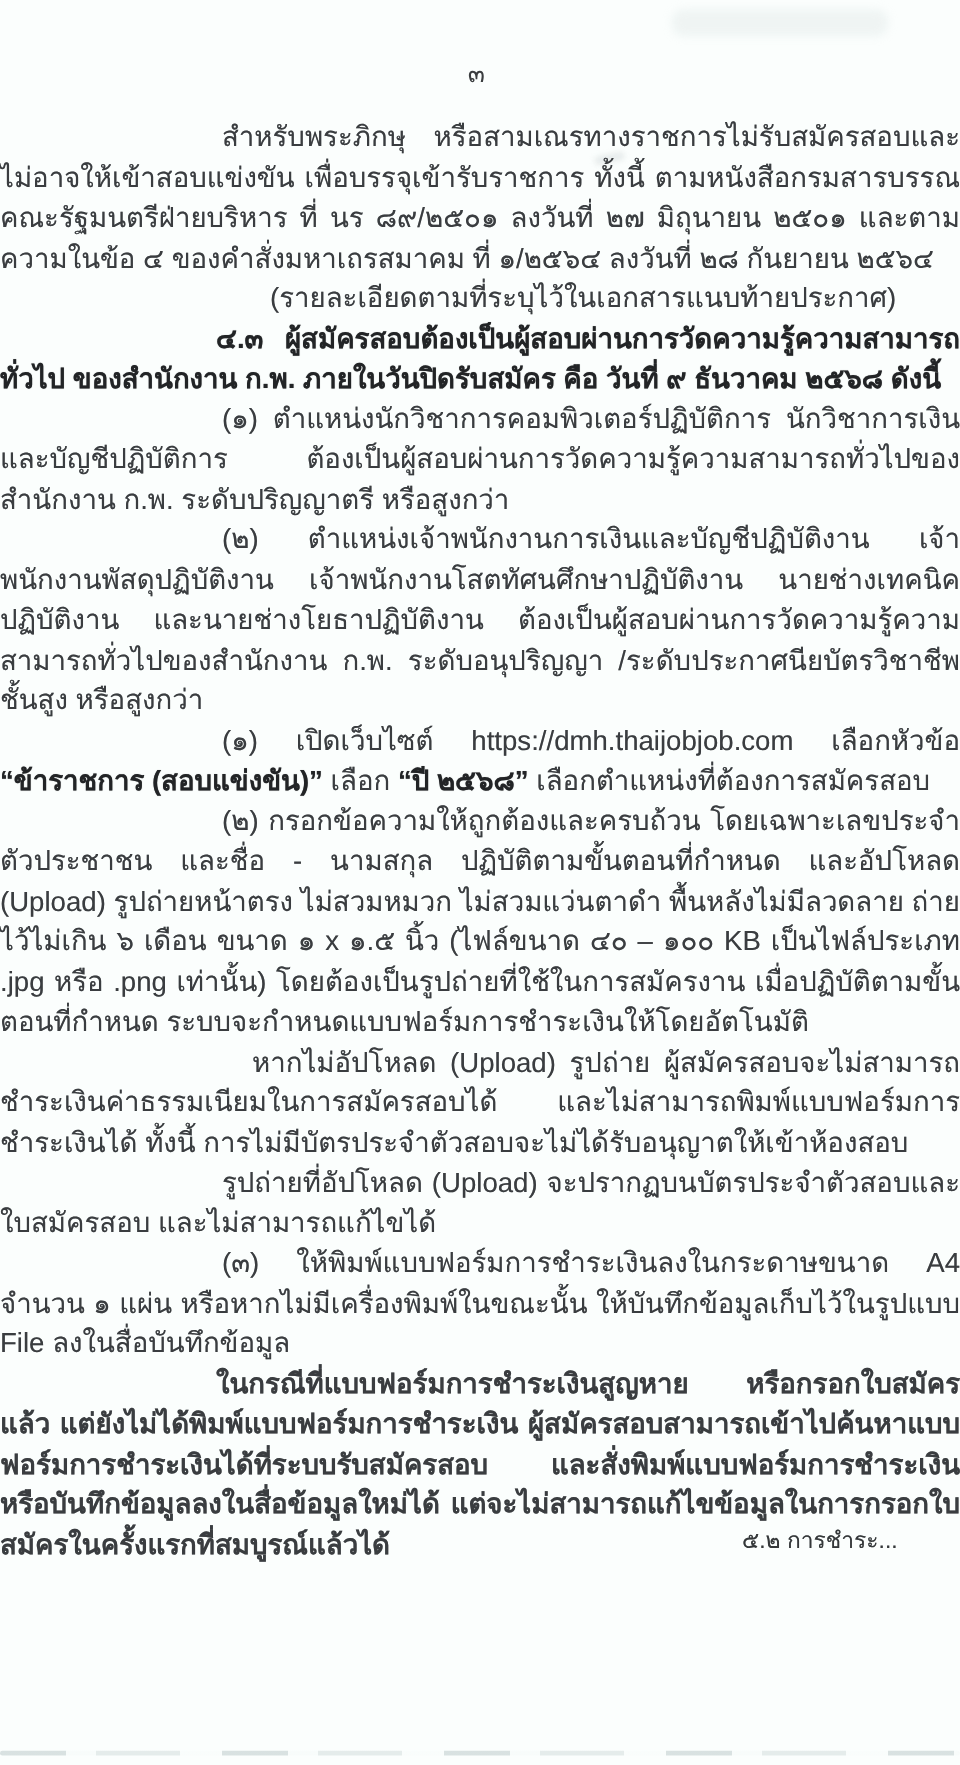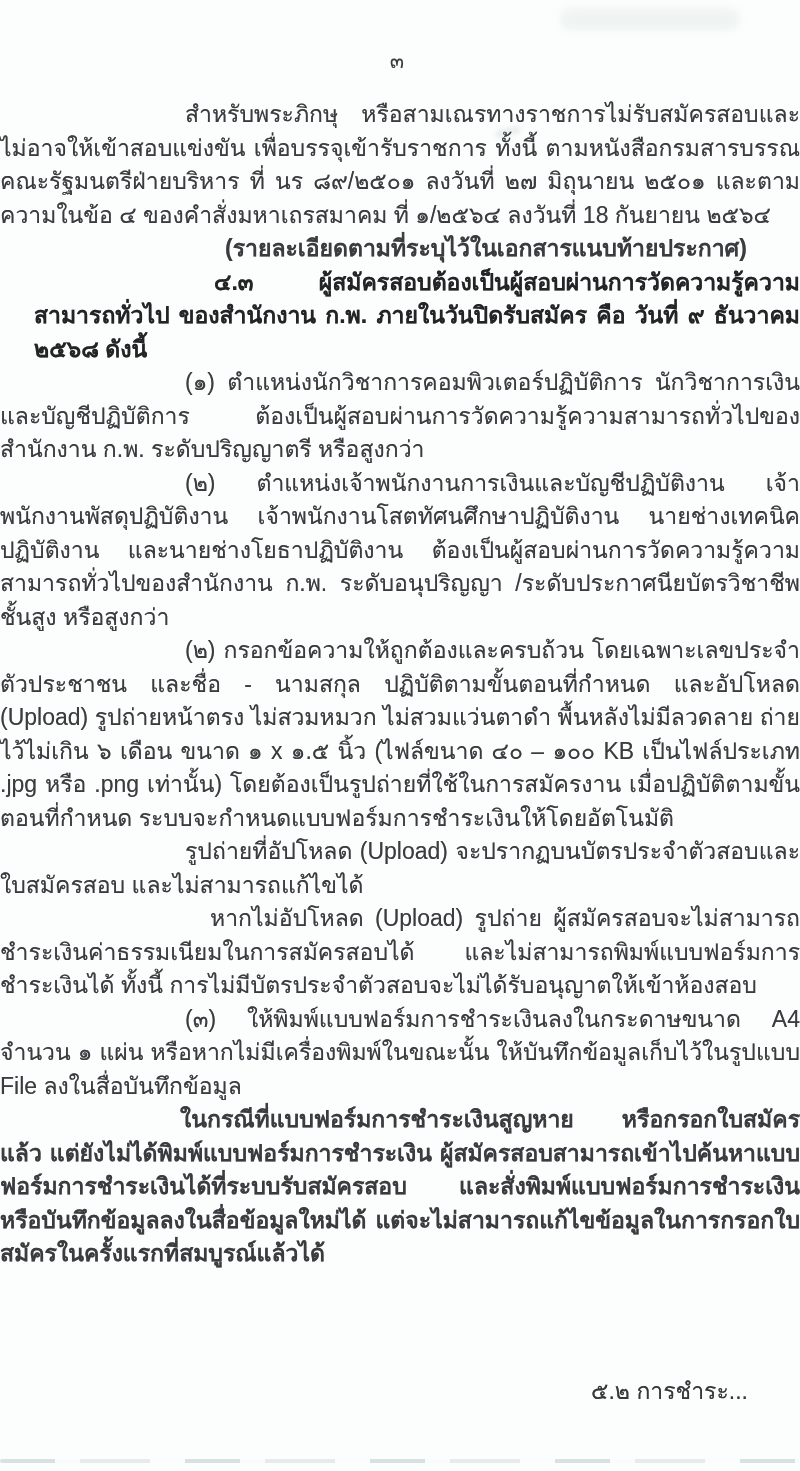--- a/index.html
+++ b/index.html
@@ -32,22 +32,22 @@
     text-shadow: 0 0 0.5px rgba(40,44,46,0.45);
     word-break: normal;
   }
   .para .b {
     font-weight: 700;
     color: #222426;
     text-shadow: 0 0 0.6px rgba(10,12,14,0.5);
   }
   .catchword {
     position: absolute;
-    top: 1373px; right: 52px;
-    font-size: 23px;
+    top: 1268px; right: 52px;
+    font-size: 19px;
     color: #35383a;
     text-shadow: 0 0 0.5px rgba(40,44,46,0.45);
   }
   .scan-edge-bottom {
     position: absolute;
     left: 0; right: 0; bottom: 8px;
     height: 4px;
     background: repeating-linear-gradient(90deg,
       rgba(205,216,216,0.75) 0px, rgba(205,216,216,0.75) 55px,
       rgba(236,243,242,0.2) 55px, rgba(236,243,242,0.2) 80px,
@@ -73,27 +73,28 @@
 </style>
 </head>
 <body>
 
 <div class="scan-smudge-1"></div>
 <div class="scan-smudge-2"></div>
 
 <div class="page-number">๓</div>
 
 <div class="doc-body">
-    <p class="para" style="text-indent: 185px;"><span>สำหรับพระภิกษุ หรือสามเณรทางราชการไม่รับสมัครสอบและไม่อาจให้เข้าสอบแข่งขัน เพื่อบรรจุเข้ารับราชการ ทั้งนี้ ตามหนังสือกรมสารบรรณคณะรัฐมนตรีฝ่ายบริหาร ที่ นร ๘๙/๒๕๐๑ ลงวันที่ ๒๗ มิถุนายน ๒๕๐๑ และตามความในข้อ ๔ ของคำสั่งมหาเถรสมาคม ที่ ๑/๒๕๖๔ ลงวันที่ 18 กันยายน ๒๕๖๔</span></p>
-    <p class="para" style="text-indent: 225px; font-weight: bold;"><span>(รายละเอียดตามที่ระบุไว้ในเอกสารแนบท้ายประกาศ)</span></p>
-    <p class="para" style="text-indent: 180px; margin-left: 34px;"><span class="b">๔.๓ ผู้สมัครสอบต้องเป็นผู้สอบผ่านการวัดความรู้ความสามารถทั่วไป ของสำนักงาน ก.พ. ภายในวันปิดรับสมัคร คือ วันที่ ๙ ธันวาคม ๒๕๖๘ ดังนี้</span></p>
+    <p class="para" style="text-indent: 185px;"><span>สำหรับพระภิกษุ หรือสามเณรทางราชการไม่รับสมัครสอบและไม่อาจให้เข้าสอบแข่งขัน เพื่อบรรจุเข้ารับราชการ ทั้งนี้ ตามหนังสือกรมสารบรรณคณะรัฐมนตรีฝ่ายบริหาร ที่ นร ๘๙/๒๕๐๑ ลงวันที่ ๒๗ มิถุนายน ๒๕๐๑ และตามความในข้อ ๔ ของคำสั่งมหาเถรสมาคม ที่ ๑/๒๕๖๔ ลงวันที่ ๒๘ กันยายน ๒๕๖๔</span></p>
+    <p class="para" style="text-indent: 225px;"><span>(รายละเอียดตามที่ระบุไว้ในเอกสารแนบท้ายประกาศ)</span></p>
+    <p class="para" style="text-indent: 180px;"><span class="b">๔.๓ ผู้สมัครสอบต้องเป็นผู้สอบผ่านการวัดความรู้ความสามารถทั่วไป ของสำนักงาน ก.พ. ภายในวันปิดรับสมัคร คือ วันที่ ๙ ธันวาคม ๒๕๖๘ ดังนี้</span></p>
     <p class="para" style="text-indent: 185px;"><span>(๑) ตำแหน่งนักวิชาการคอมพิวเตอร์ปฏิบัติการ นักวิชาการเงินและบัญชีปฏิบัติการ ต้องเป็นผู้สอบผ่านการวัดความรู้ความสามารถทั่วไปของสำนักงาน ก.พ. ระดับปริญญาตรี หรือสูงกว่า</span></p>
     <p class="para" style="text-indent: 185px;"><span>(๒) ตำแหน่งเจ้าพนักงานการเงินและบัญชีปฏิบัติงาน เจ้าพนักงานพัสดุปฏิบัติงาน เจ้าพนักงานโสตทัศนศึกษาปฏิบัติงาน นายช่างเทคนิคปฏิบัติงาน และนายช่างโยธาปฏิบัติงาน ต้องเป็นผู้สอบผ่านการวัดความรู้ความสามารถทั่วไปของสำนักงาน ก.พ. ระดับอนุปริญญา /ระดับประกาศนียบัตรวิชาชีพชั้นสูง หรือสูงกว่า</span></p>
+    <p class="para" style="text-indent: 185px;"><span>(๑) เปิดเว็บไซต์ https://dmh.thaijobjob.com เลือกหัวข้อ </span><span class="b">“ข้าราชการ (สอบแข่งขัน)”</span><span> เลือก </span><span class="b">“ปี ๒๕๖๘”</span><span> เลือกตำแหน่งที่ต้องการสมัครสอบ</span></p>
     <p class="para" style="text-indent: 185px;"><span>(๒) กรอกข้อความให้ถูกต้องและครบถ้วน โดยเฉพาะเลขประจำตัวประชาชน และชื่อ - นามสกุล ปฏิบัติตามขั้นตอนที่กำหนด และอัปโหลด (Upload) รูปถ่ายหน้าตรง ไม่สวมหมวก ไม่สวมแว่นตาดำ พื้นหลังไม่มีลวดลาย ถ่ายไว้ไม่เกิน ๖ เดือน ขนาด ๑ x ๑.๕ นิ้ว (ไฟล์ขนาด ๔๐ – ๑๐๐ KB เป็นไฟล์ประเภท .jpg หรือ .png เท่านั้น) โดยต้องเป็นรูปถ่ายที่ใช้ในการสมัครงาน เมื่อปฏิบัติตามขั้นตอนที่กำหนด ระบบจะกำหนดแบบฟอร์มการชำระเงินให้โดยอัตโนมัติ</span></p>
+    <p class="para" style="text-indent: 210px;"><span>หากไม่อัปโหลด (Upload) รูปถ่าย ผู้สมัครสอบจะไม่สามารถชำระเงินค่าธรรมเนียมในการสมัครสอบได้ และไม่สามารถพิมพ์แบบฟอร์มการชำระเงินได้ ทั้งนี้ การไม่มีบัตรประจำตัวสอบจะไม่ได้รับอนุญาตให้เข้าห้องสอบ</span></p>
     <p class="para" style="text-indent: 185px;"><span>รูปถ่ายที่อัปโหลด (Upload) จะปรากฏบนบัตรประจำตัวสอบและใบสมัครสอบ และไม่สามารถแก้ไขได้</span></p>
-    <p class="para" style="text-indent: 210px;"><span>หากไม่อัปโหลด (Upload) รูปถ่าย ผู้สมัครสอบจะไม่สามารถชำระเงินค่าธรรมเนียมในการสมัครสอบได้ และไม่สามารถพิมพ์แบบฟอร์มการชำระเงินได้ ทั้งนี้ การไม่มีบัตรประจำตัวสอบจะไม่ได้รับอนุญาตให้เข้าห้องสอบ</span></p>
     <p class="para" style="text-indent: 185px;"><span>(๓) ให้พิมพ์แบบฟอร์มการชำระเงินลงในกระดาษขนาด A4 จำนวน ๑ แผ่น หรือหากไม่มีเครื่องพิมพ์ในขณะนั้น ให้บันทึกข้อมูลเก็บไว้ในรูปแบบ File ลงในสื่อบันทึกข้อมูล</span></p>
     <p class="para" style="text-indent: 180px; font-weight: bold;"><span>ในกรณีที่แบบฟอร์มการชำระเงินสูญหาย หรือกรอกใบสมัครแล้ว แต่ยังไม่ได้พิมพ์แบบฟอร์มการชำระเงิน ผู้สมัครสอบสามารถเข้าไปค้นหาแบบฟอร์มการชำระเงินได้ที่ระบบรับสมัครสอบ และสั่งพิมพ์แบบฟอร์มการชำระเงิน หรือบันทึกข้อมูลลงในสื่อข้อมูลใหม่ได้ แต่จะไม่สามารถแก้ไขข้อมูลในการกรอกใบสมัครในครั้งแรกที่สมบูรณ์แล้วได้</span></p>
   </div>
 
 <div class="catchword">๕.๒ การชำระ...</div>
 
 <div class="scan-edge-bottom"></div>
 
 </body></html>

